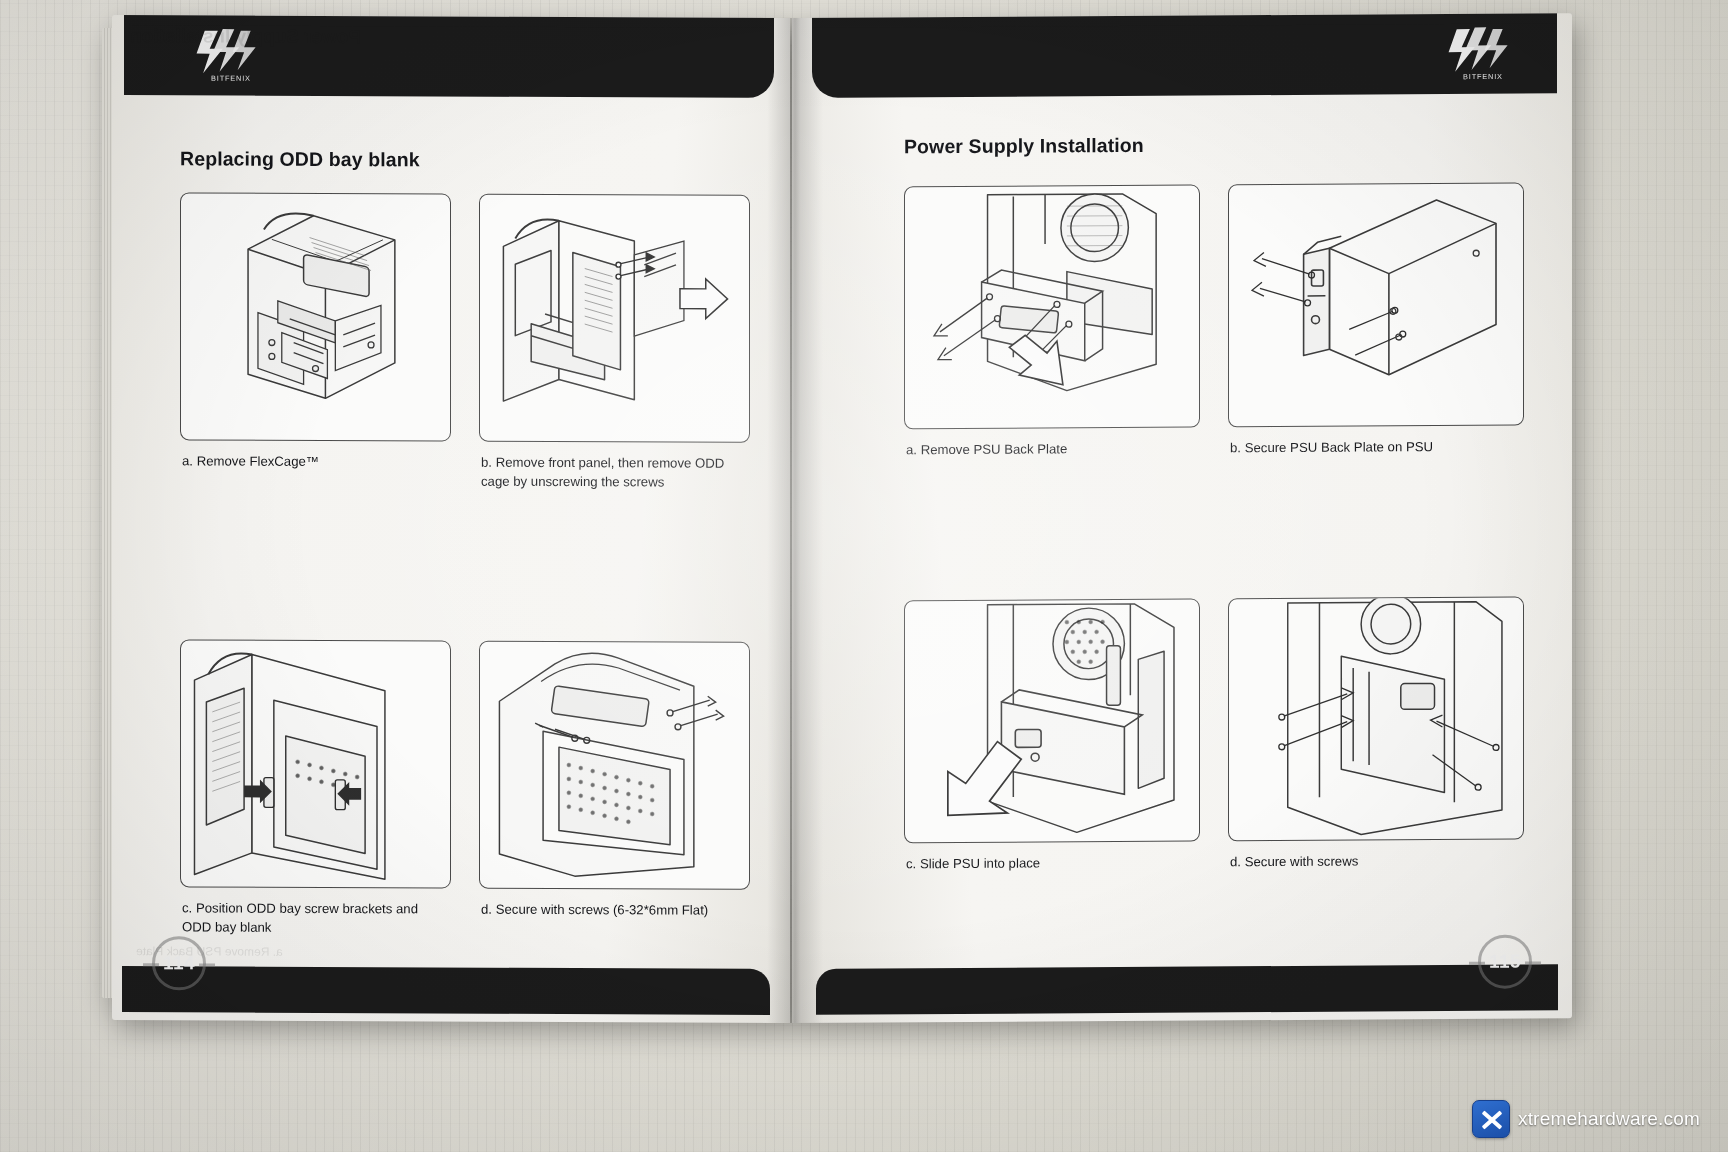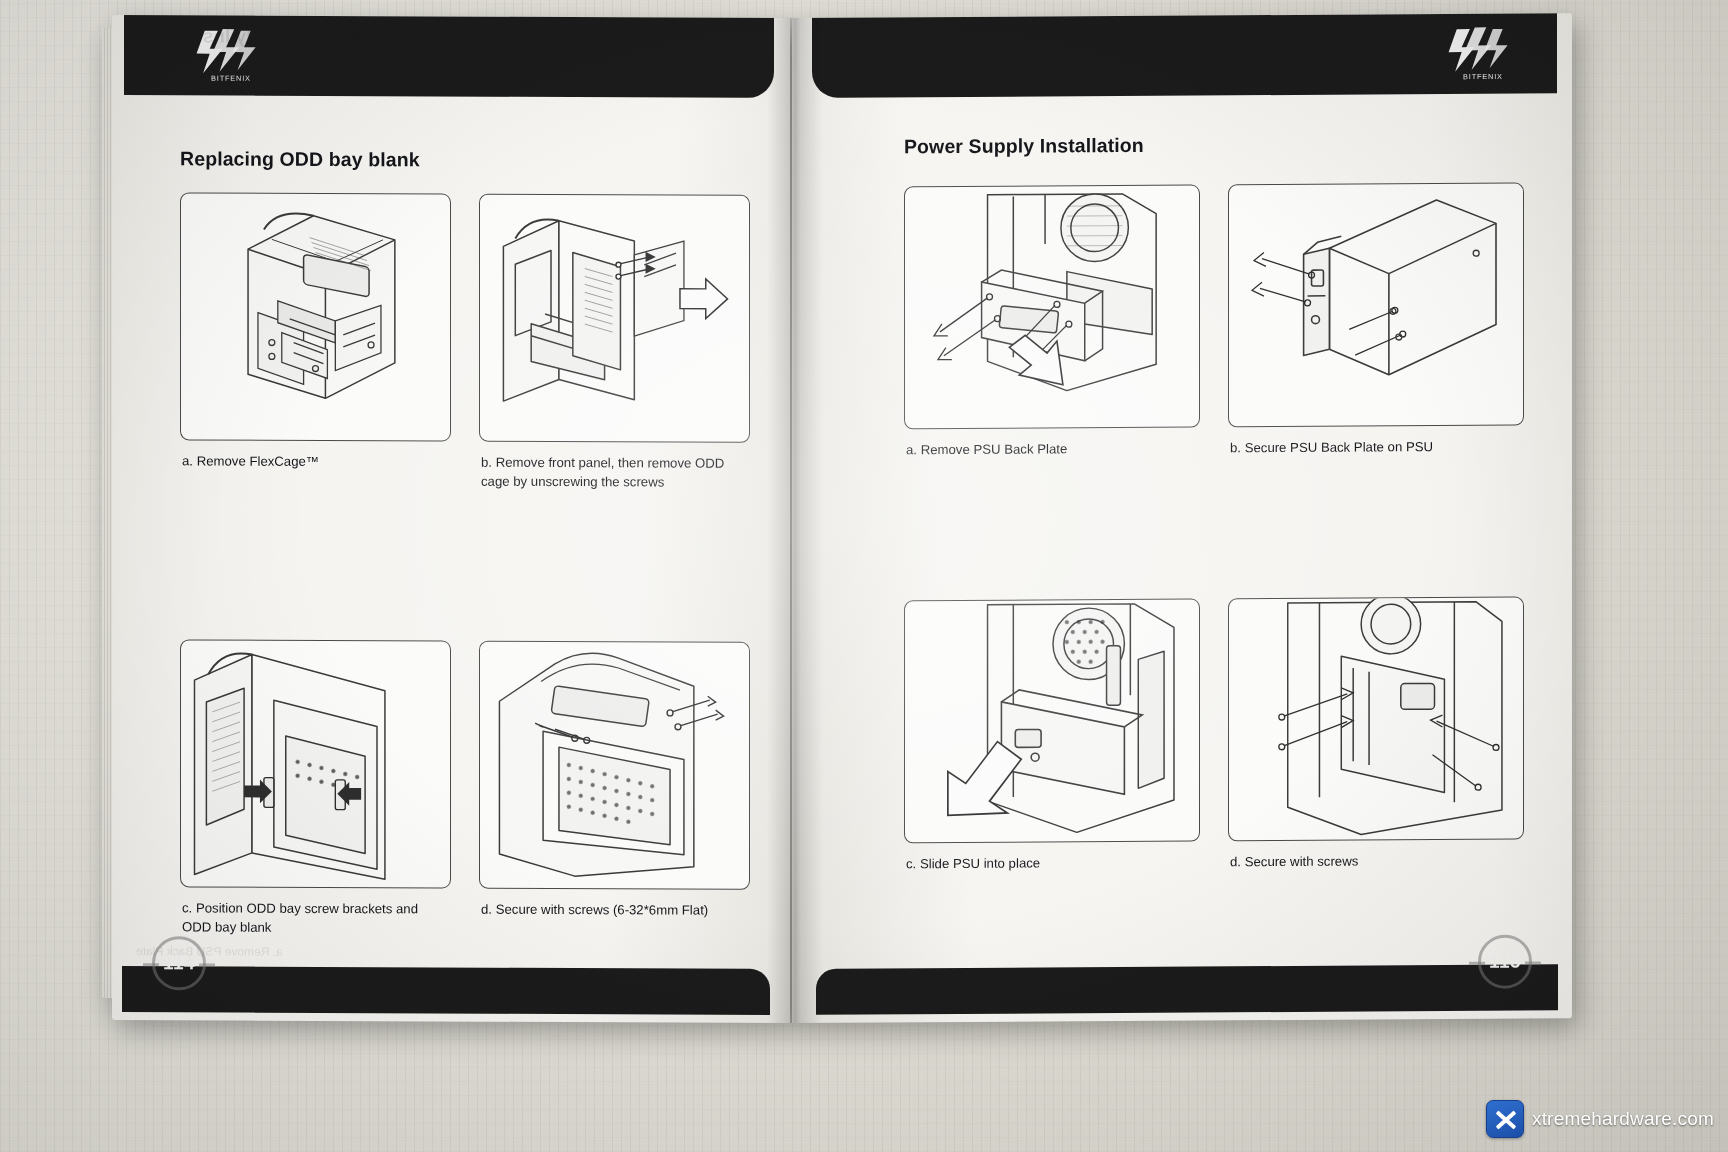--- a/index.html
+++ b/index.html
@@ -223,21 +223,21 @@
     color: #16171b;
     margin: 11px 2px 20px 2px;
     min-height: 20px;
   }
   .row2 { margin-top: 122px; }
   .content.right .row2 { margin-top: 112px; }
 
   
   #watermark {
     position: absolute;
-    right: 14px;
+    right: 28px;
     bottom: 14px;
     display: flex;
     align-items: center;
     gap: 8px;
     z-index: 20;
   }
   #watermark .wm-badge {
     width: 38px;
     height: 38px;
     border-radius: 7px;

